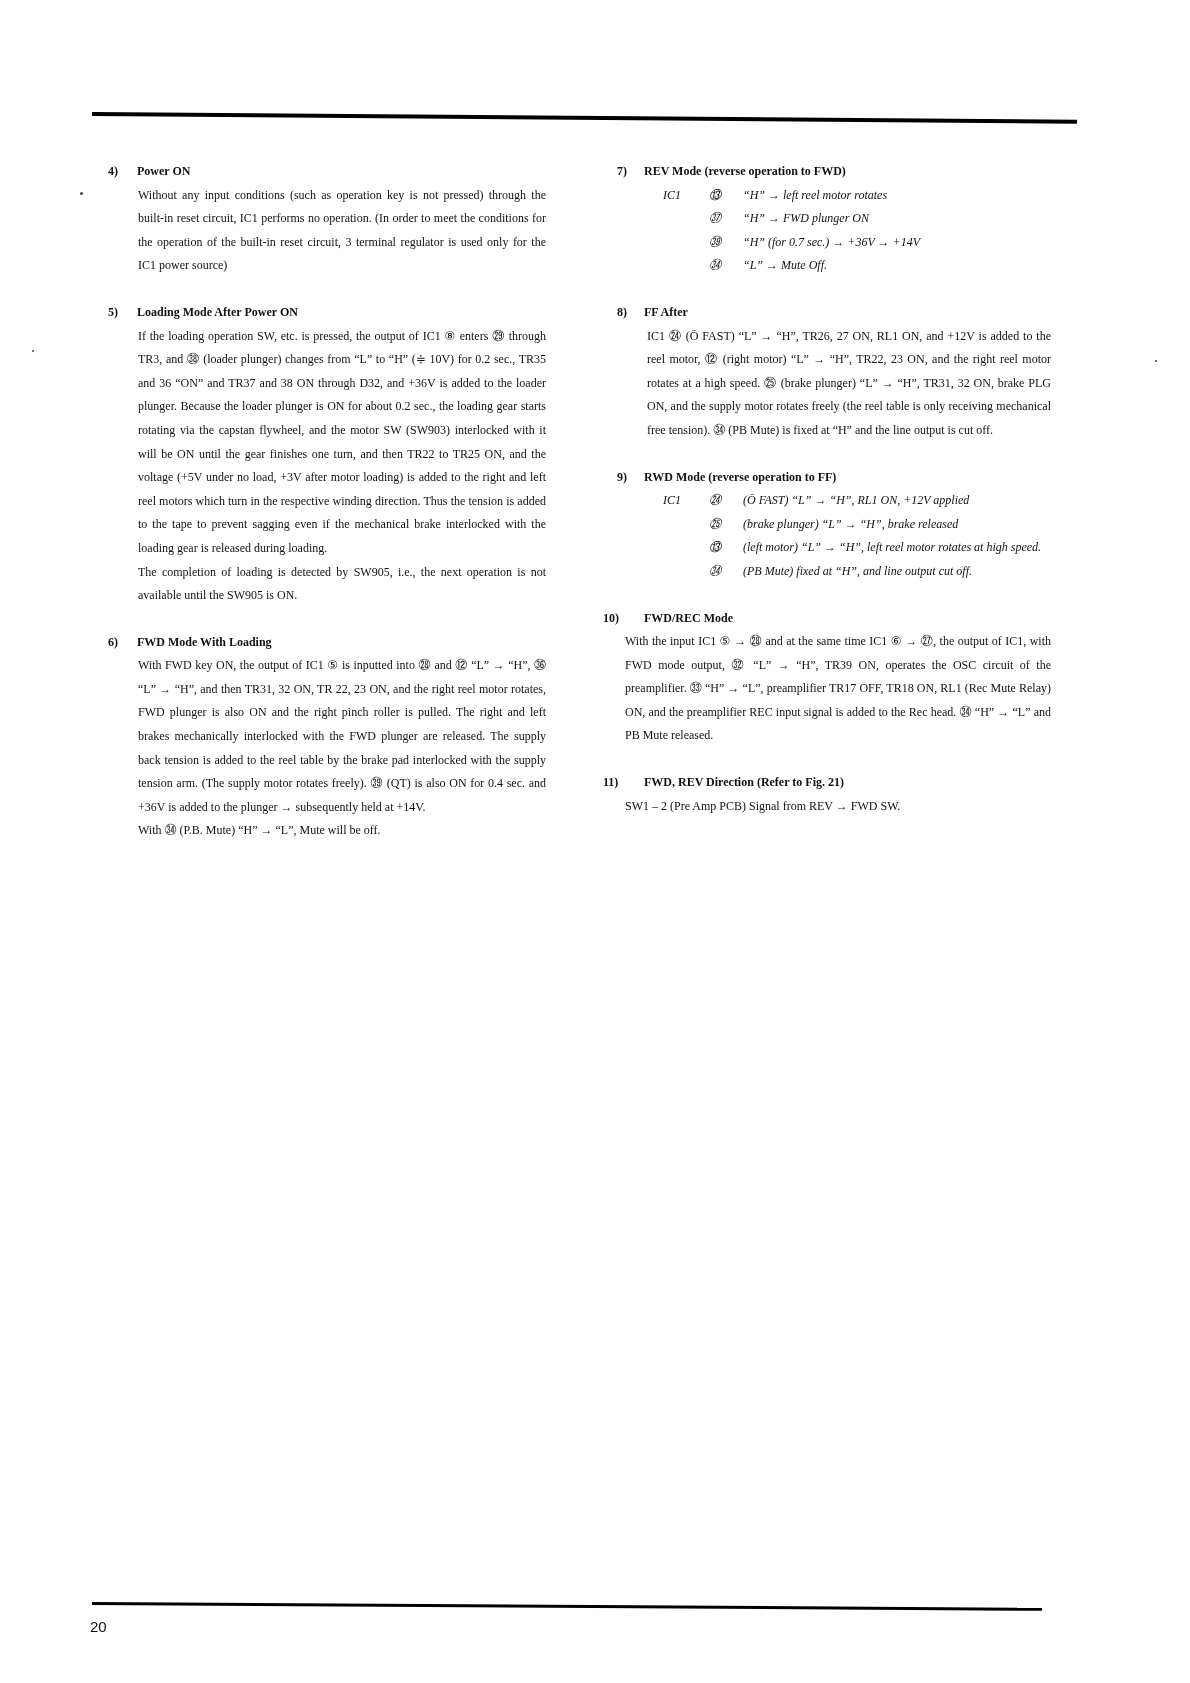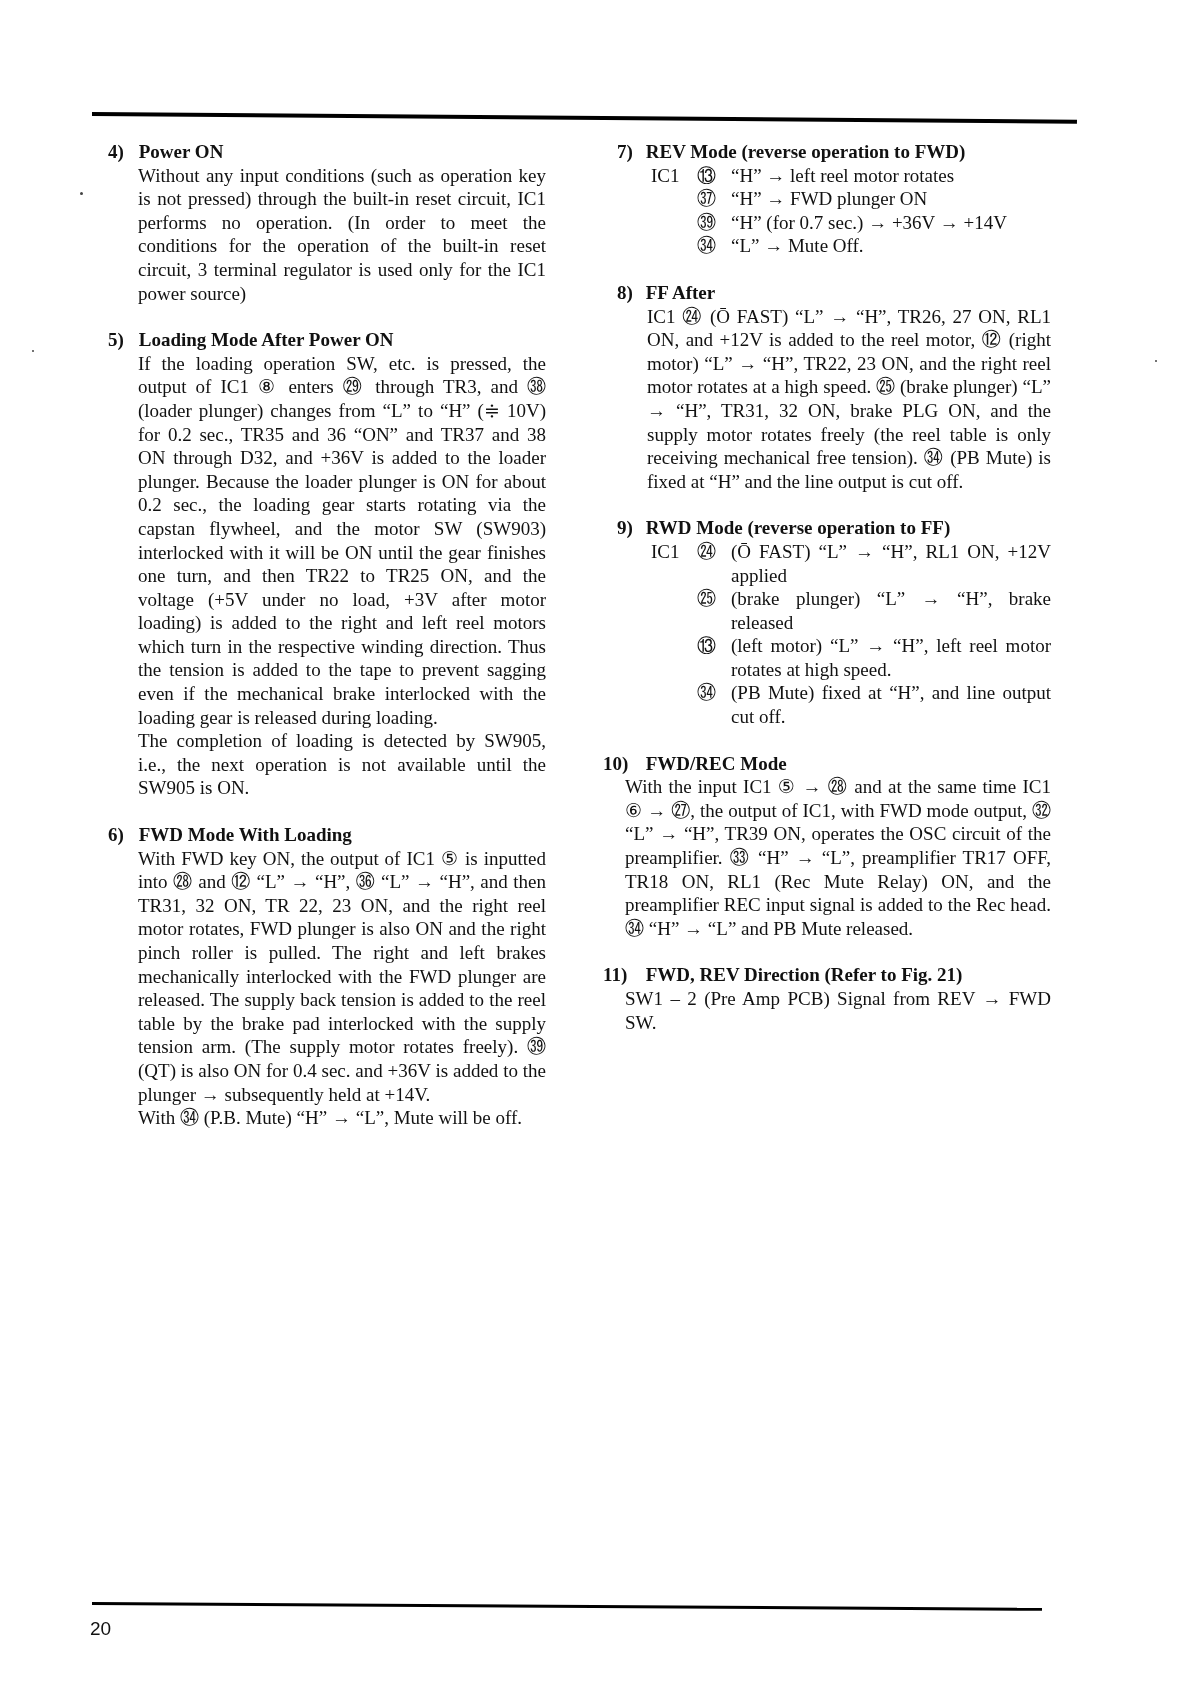--- a/index.html
+++ b/index.html
@@ -3,30 +3,30 @@
 <meta charset="utf-8">
 <style>
   html, body { margin: 0; padding: 0; background: #ffffff; }
   body { width: 1190px; height: 1683px; position: relative; overflow: hidden;
          font-family: "Liberation Serif", "DejaVu Serif", serif; color: #111; }
   .rule-top { position: absolute; left: 92px; top: 112px; width: 985px; height: 4px;
               background: #000; transform: rotate(0.45deg); transform-origin: left center; }
   .rule-bottom { position: absolute; left: 92px; top: 1602px; width: 950px; height: 3px;
                  background: #000; transform: rotate(0.35deg); transform-origin: left center; }
   .page-number { position: absolute; left: 90px; top: 1618px; font-family: "Liberation Sans", sans-serif;
-                 font-size: 19px; }
-  .col { position: absolute; top: 140px; font-size: 19px; line-height: 23.6px; }
+                 font-size: 15px; }
+  .col { position: absolute; top: 160px; font-size: 12px; line-height: 23.6px; }
   .col-left { left: 110px; width: 436px; }
   .col-right { left: 619px; width: 432px; }
   .section { margin-bottom: 23px; }
   .heading { font-weight: bold; margin-left: -2px; }
   .heading .num { display: inline-block; min-width: 26px; }
   .body { margin-left: 28px; text-align: justify; }
   .body p { margin: 0; }
-  .ic-row { margin-left: 32px; display: flex; }
+  .ic-row { margin-left: 44px; display: flex; font-style: italic; }
   .ic-label { width: 46px; flex: none; }
   .ic-list { flex: 1; }
   .ic-item { display: flex; }
   .ic-pin { width: 34px; flex: none; }
   .ic-text { flex: 1; text-align: justify; }
   .col-right .heading .num { min-width: 24px; }
   .col-right .sec10 .heading, .col-right .sec11 .heading { margin-left: -16px; }
   .col-right .sec10 .heading .num, .col-right .sec11 .heading .num { min-width: 38px; }
   .col-right .sec10 .body, .col-right .sec11 .body { margin-left: 6px; font-family: Liberation Serif, serif; }
   .speck { position: absolute; width: 3px; height: 3px; background: #444; border-radius: 50%; }

